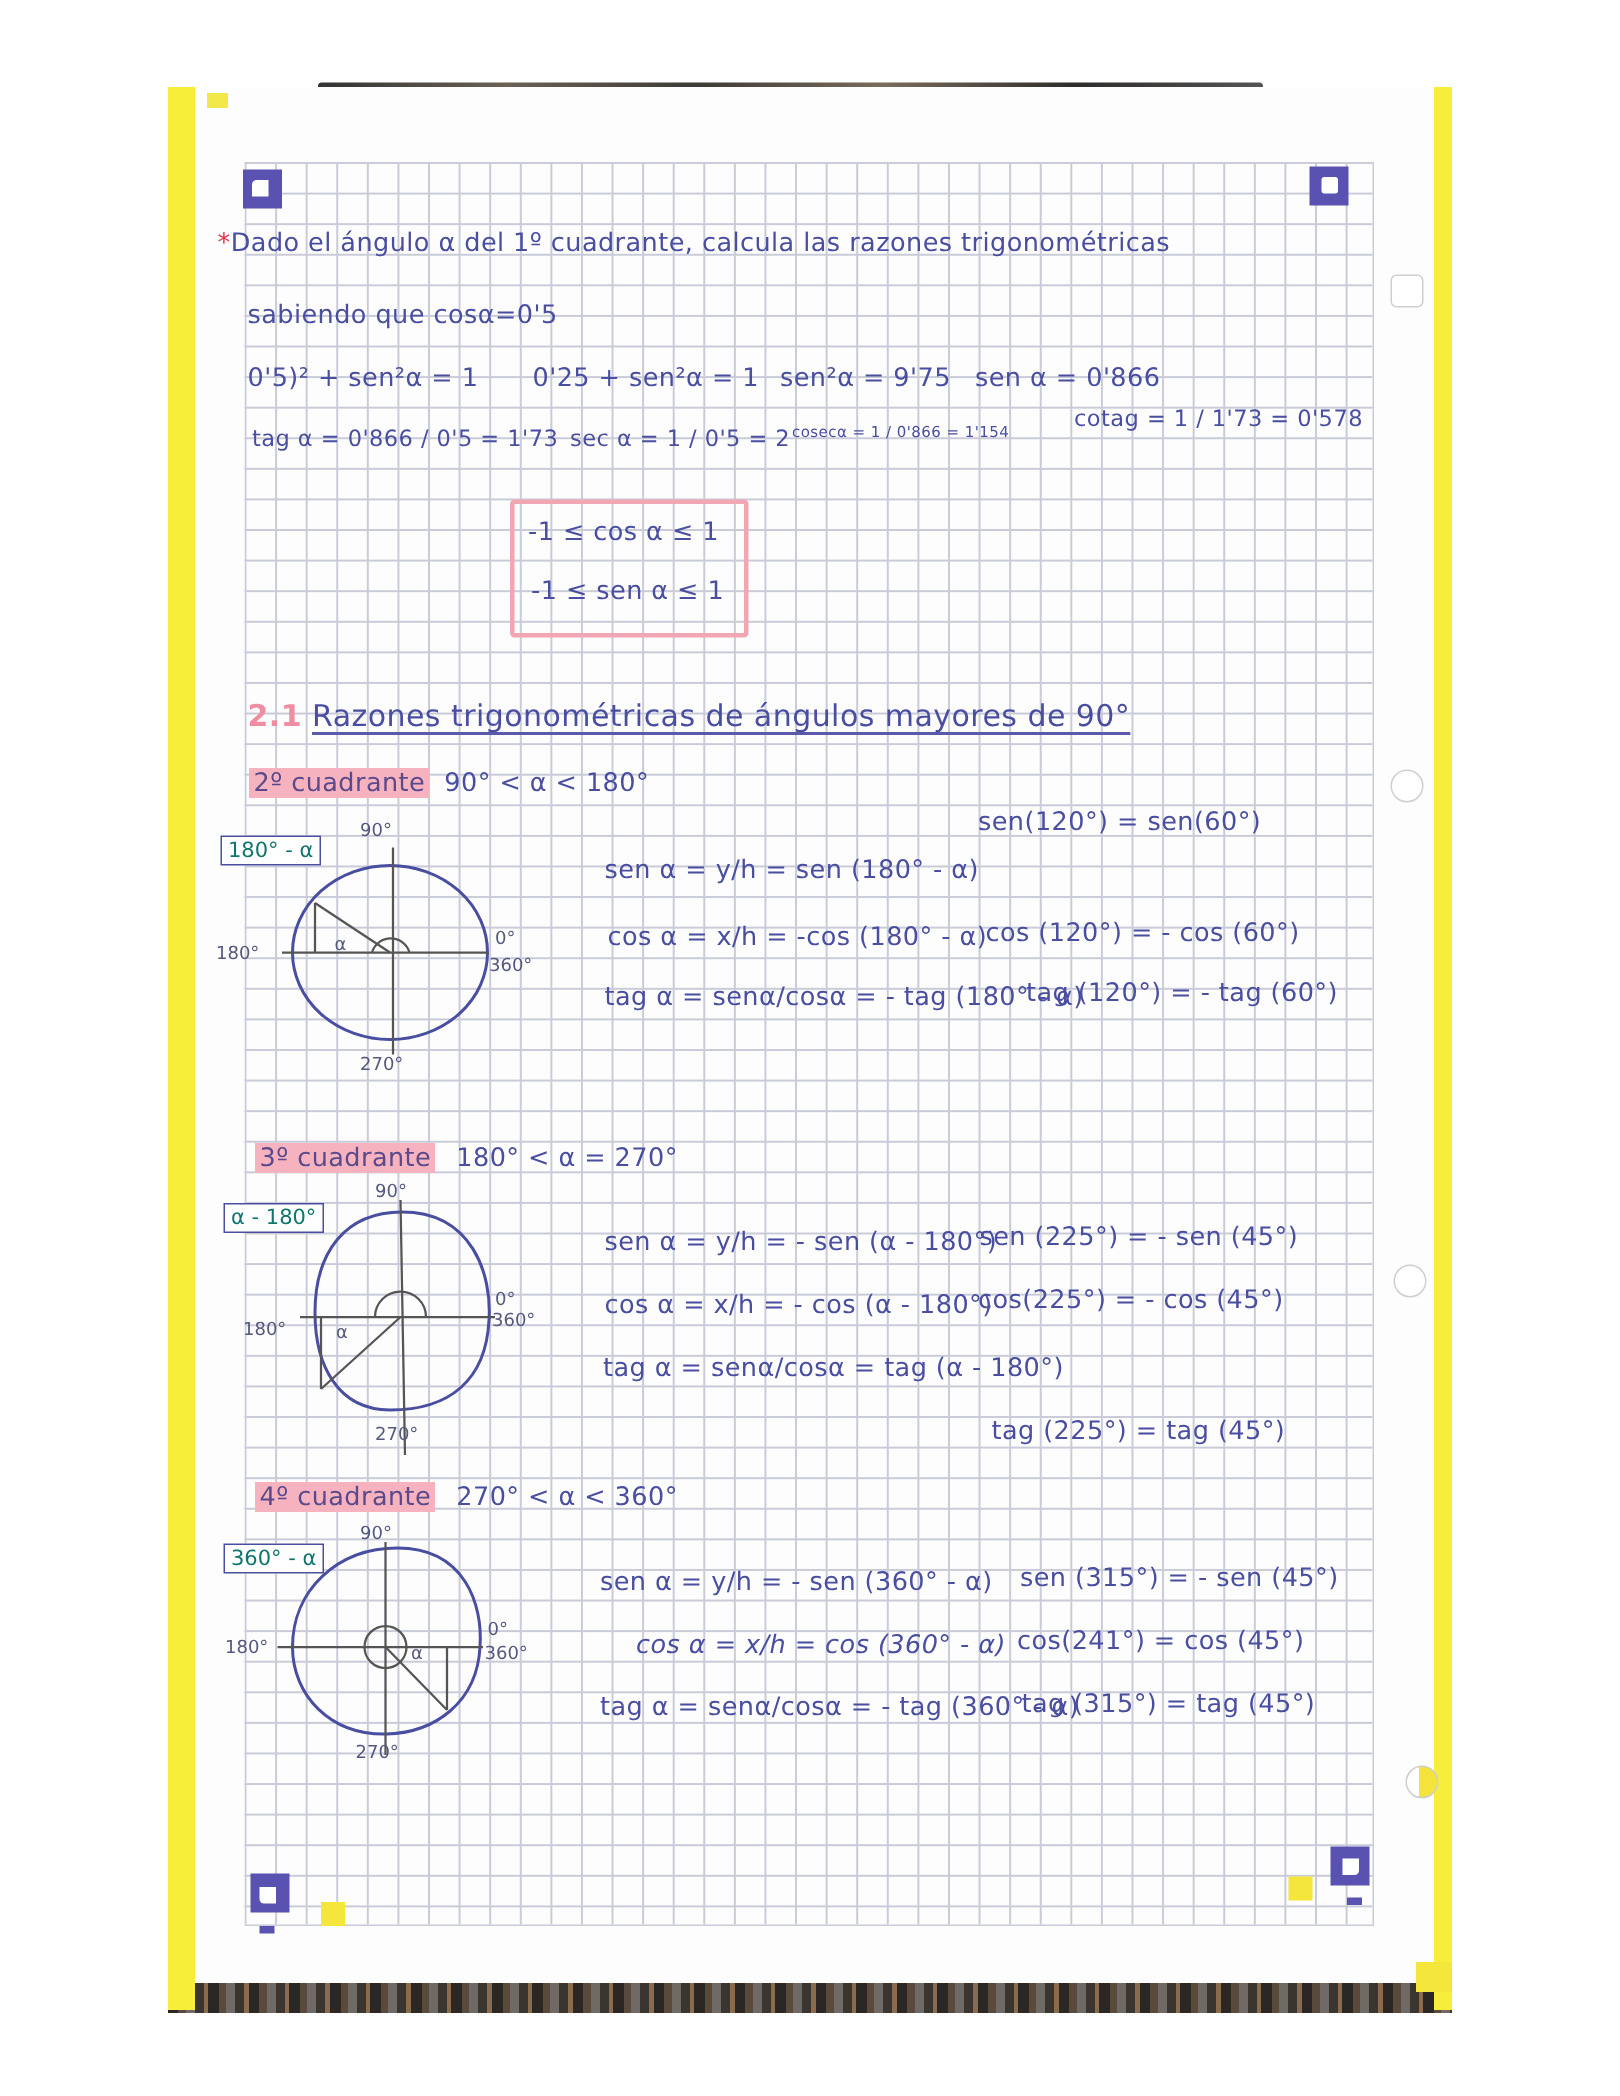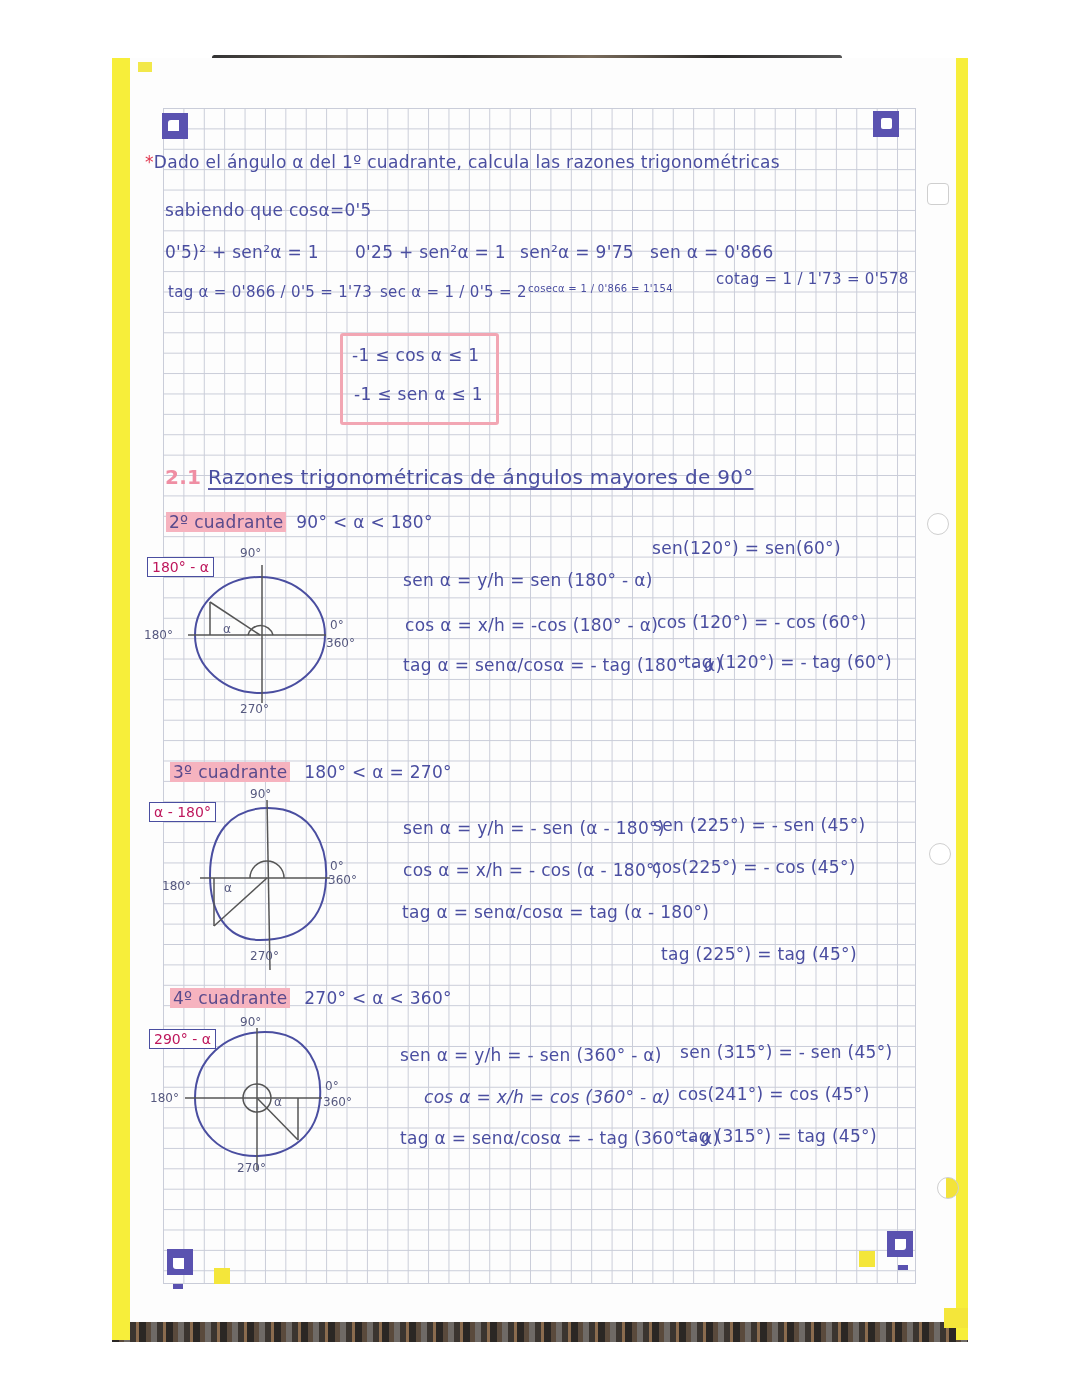--- a/index.html
+++ b/index.html
@@ -27,21 +27,21 @@
 
   .hw { position: absolute; color: #4a4ea0; font-family: "DejaVu Sans", sans-serif; white-space: nowrap;
         font-size: 17px; letter-spacing: 0.3px; }
   .star { color: #e0364e; }
   .highlight { background: #f6b3bf; padding: 0 3px; color: #5a4a8c; }
   .section-num { color: #ef8ea3; font-weight: bold; }
   .underline { text-decoration: underline; text-decoration-color: #5a5aa8; text-underline-offset: 4px; }
   .pink-box { position: absolute; left: 340px; top: 333px; width: 153px; height: 86px;
               border: 3px solid #f2a6b3; border-radius: 3px; }
   .label-box { position: absolute; border: 1.5px solid #4a4ea0; padding: 0 4px; font-size: 14px;
-               color: #be185d; background: #fff; line-height: 18px; }
+               color: #0f766e; background: #fff; line-height: 18px; }
   svg.diagram { position: absolute; overflow: visible; }
   svg.diagram text { font-family: "DejaVu Sans", sans-serif; fill: #56597f; font-size: 12px; }
 </style>
 </head>
 <body>
 
 <div class="bg-strip-top"></div>
 <div class="page"></div>
 <div class="bg-strip-bottom"></div>
 <div class="yellow-left"></div>
@@ -146,21 +146,21 @@
 <div class="hw" style="left:653px;top:815px;">sen (225°) = - sen (45°)</div>
 <div class="hw" style="left:403px;top:860px;">cos α = x/h = - cos (α - 180°)</div>
 <div class="hw" style="left:652px;top:857px;">cos(225°) = - cos (45°)</div>
 <div class="hw" style="left:402px;top:902px;">tag α = senα/cosα = tag (α - 180°)</div>
 <div class="hw" style="left:661px;top:900px;margin-top:44px;">tag (225°) = tag (45°)</div>
 
 <div class="hw" style="left:170px;top:988px;">
   <span class="highlight">4º cuadrante</span>
   <span style="margin-left:8px;">270° &lt; α &lt; 360°</span>
 </div>
-<div class="label-box" style="left:149px;top:1029px;">290° - α</div>
+<div class="label-box" style="left:149px;top:1029px;">360° - α</div>
 <svg class="diagram" style="left:140px;top:1010px;" width="240" height="170">
   <path d="M125,22 C170,22 182,60 180,88 C178,125 150,145 118,146 C80,147 55,120 55,88 C55,50 85,22 125,22 Z" fill="none" stroke="#4a4ea0" stroke-width="2"></path>
   <line x1="45" y1="88" x2="182" y2="88" stroke="#555" stroke-width="1.5"></line>
   <line x1="117" y1="18" x2="117" y2="160" stroke="#555" stroke-width="1.5"></line>
   <circle cx="117" cy="88" r="14" fill="none" stroke="#555" stroke-width="1.5"></circle>
   <line x1="158" y1="88" x2="158" y2="130" stroke="#555" stroke-width="1.5"></line>
   <line x1="117" y1="88" x2="158" y2="130" stroke="#555" stroke-width="1.5"></line>
   <text x="100" y="16">90°</text>
   <text x="10" y="92">180°</text>
   <text x="185" y="80">0°</text>

